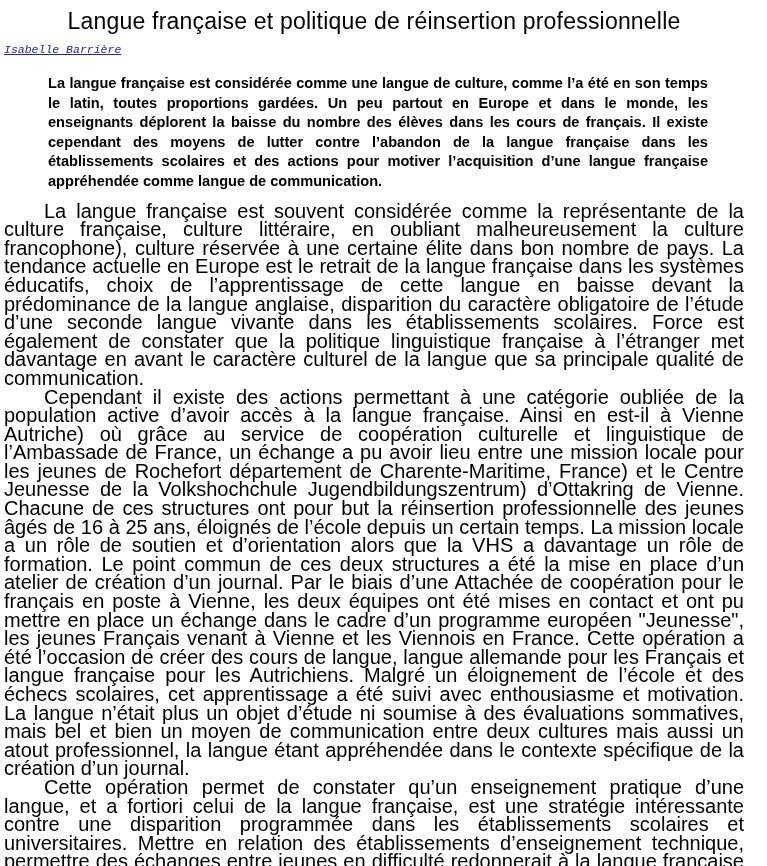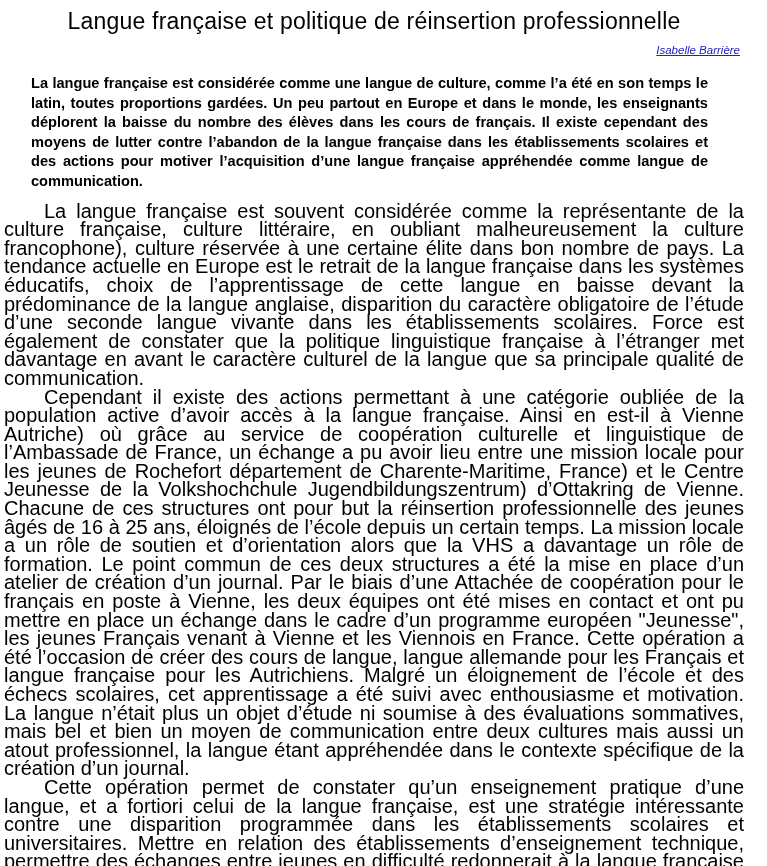--- a/index.html
+++ b/index.html
@@ -14,28 +14,28 @@
   }
   .page { width: 749px; height: 866px; padding: 6px 5px 0 4px; }
   .doc-title {
     font-size: 23px; font-weight: 400; text-align: center;
     margin: 2px 0 0 0; letter-spacing: 0.2px;
   }
   .doc-subtitle {
     font-size: 15px; font-weight: 400; text-align: center;
     margin: 3px 0 0 0;
   }
-  .author-row { text-align: right; margin: 5px 4px 0 0; }
+  .author-row { text-align: left; margin: 5px 4px 0 0; font-family: Liberation Mono, monospace; }
   .author-link {
     color: var(--link); font-style: italic; font-size: 11.5px;
     text-decoration: underline; cursor: pointer;
   }
   .lead {
     font-weight: 700; font-size: 14.6px; line-height: 19.6px;
-    text-align: justify; margin: 16px 36px 10px 27px;
+    text-align: justify; margin: 16px 36px 10px 44px;
   }
   .body-p {
     font-size: 20px; line-height: 18.6px; text-align: justify;
     margin: 0; text-indent: 40px;
   }
   .footer-row { text-align: right; margin: 6px 2px 0 0; }
   .footer-link {
     color: var(--link); font-size: 11.5px;
     text-decoration: underline; cursor: pointer;
   }

